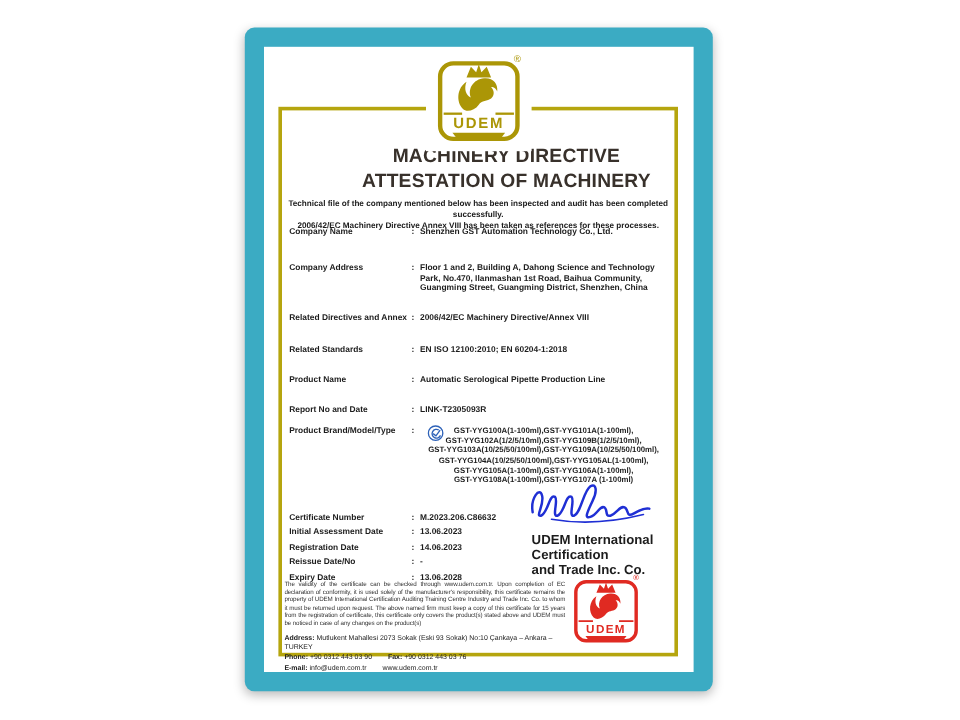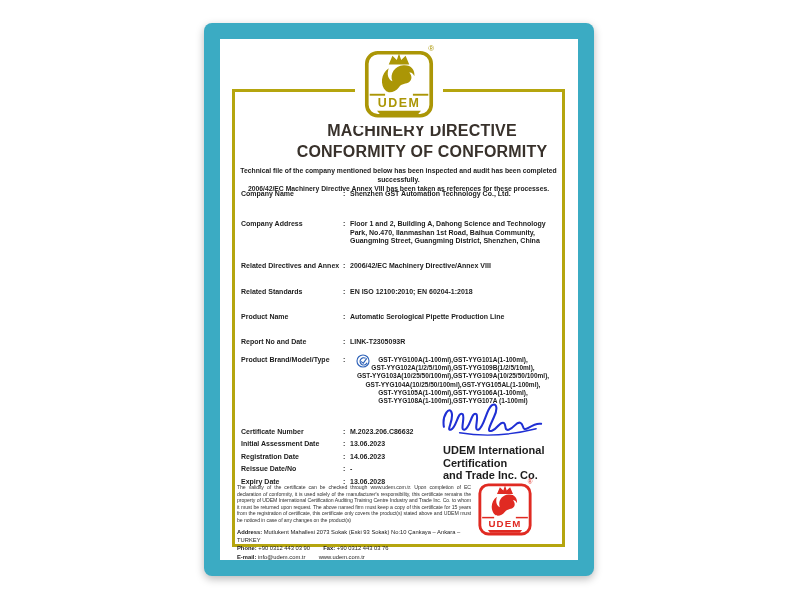--- a/index.html
+++ b/index.html
@@ -64,21 +64,21 @@
       <div class="logo-wrap gold-logo">
         <svg width="80" height="82" viewBox="0 0 100 112">
           <use href="#udem-logo"></use>
         </svg>
       </div>
 
       <div class="gold-box">
 
         <div class="title">
           <div>MACHINERY DIRECTIVE</div>
-          <div>CONFORMITY OF CONFORMITY</div>
+          <div>ATTESTATION OF MACHINERY</div>
         </div>
 
         <div class="intro">
           <div>Technical file of the company mentioned below has been inspected and audit has been completed successfully.</div>
           <div>2006/42/EC Machinery Directive Annex VIII has been taken as references for these processes.</div>
         </div>
 
         <div class="row" style="top:98px">
           <div class="lbl">Company Name</div>
           <div class="col">:</div>

